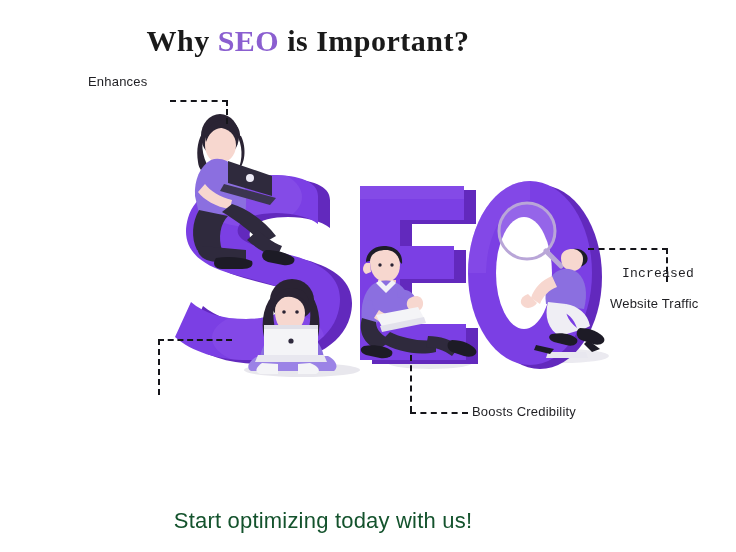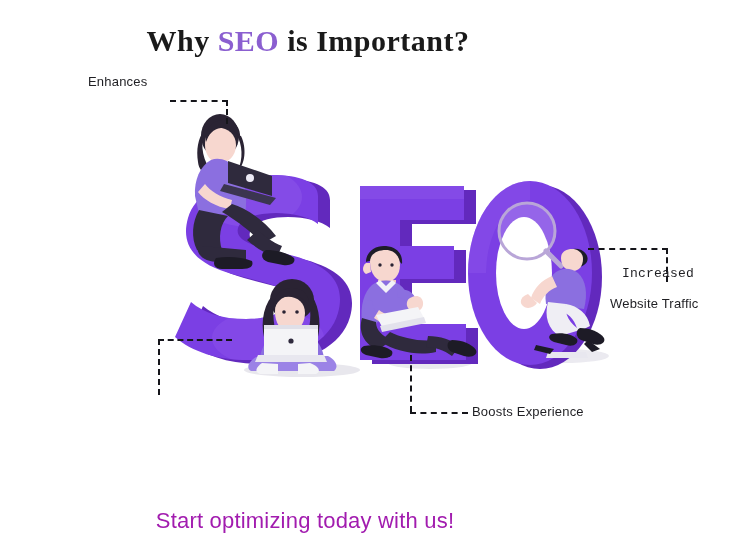--- a/index.html
+++ b/index.html
@@ -84,23 +84,24 @@
 
   
   .footer {
     position: absolute;
     left: 0;
     top: 508px;
     width: 610px;
     text-align: center;
     font-family: "Liberation Sans", sans-serif;
     font-size: 22px;
-    color: #a21caf;
+    color: #14532d;
     letter-spacing: .2px;
     white-space: nowrap;
+    padding-left: 18px;
   }
 
   
   #artwork {
     position: absolute;
     left: 0;
     top: 0;
     width: 736px;
     height: 552px;
     pointer-events: none;
@@ -332,17 +333,17 @@
 
   <div class="dash-v conn-bo-v"></div>
   <div class="dash-h conn-bo-h"></div>
 
   <div class="label label-ux-1">Enhances</div>
 
   <div class="label label-traffic-1">Increased</div>
   <div class="label label-traffic-2">Website Traffic</div>
 
 
-  <div class="label label-boost">Boosts Experience</div>
+  <div class="label label-boost">Boosts Credibility</div>
 
   <div class="footer">Start optimizing today with us!</div>
 
 </div>
 
 </body></html>

